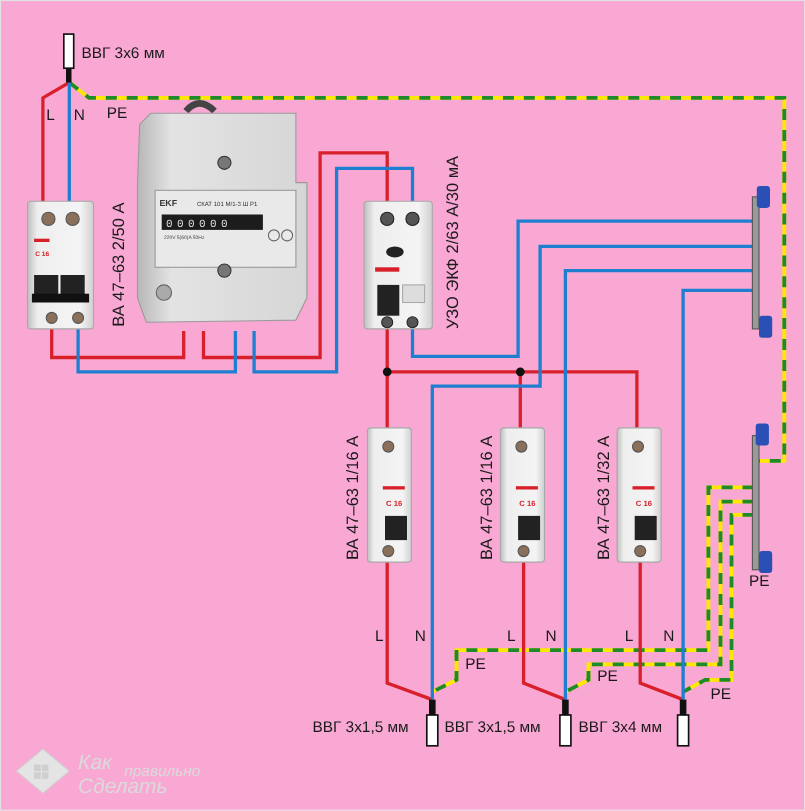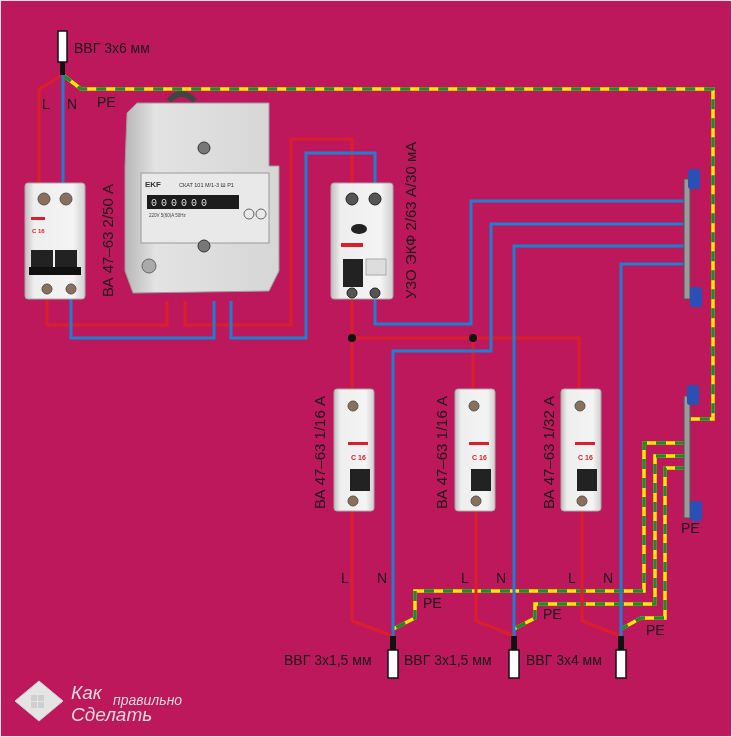--- a/index.html
+++ b/index.html
@@ -1,16 +1,16 @@
 <!DOCTYPE html>
 <html><head>
 <meta charset="utf-8">
 <style>
   html,body{margin:0;padding:0;background:#fff;}
-  #stage{position:relative;width:732px;height:737px;overflow:hidden;background:#be185d;
+  #stage{position:relative;width:732px;height:737px;overflow:hidden;background:#f9a8d4;
     border:1px solid #e2e2e2;box-sizing:border-box;font-family:"Liberation Sans",sans-serif;}
   svg{position:absolute;left:0;top:0;}
   .lbl{font-family:"Liberation Sans",sans-serif;fill:#1a1a1a;}
   .wire-red{stroke:#d9202a;stroke-width:3;fill:none;}
   .wire-blue{stroke:#1e7fd0;stroke-width:3;fill:none;}
   .wire-pe-y{stroke:#ffe800;stroke-width:3.5;fill:none;}
   .wire-pe-g{stroke:#1f8a2a;stroke-width:3.5;fill:none;stroke-dasharray:10 9;}
   .logo-text{font-family:"Liberation Sans",sans-serif;font-style:italic;fill:#dadada;}
 </style>
 </head>

